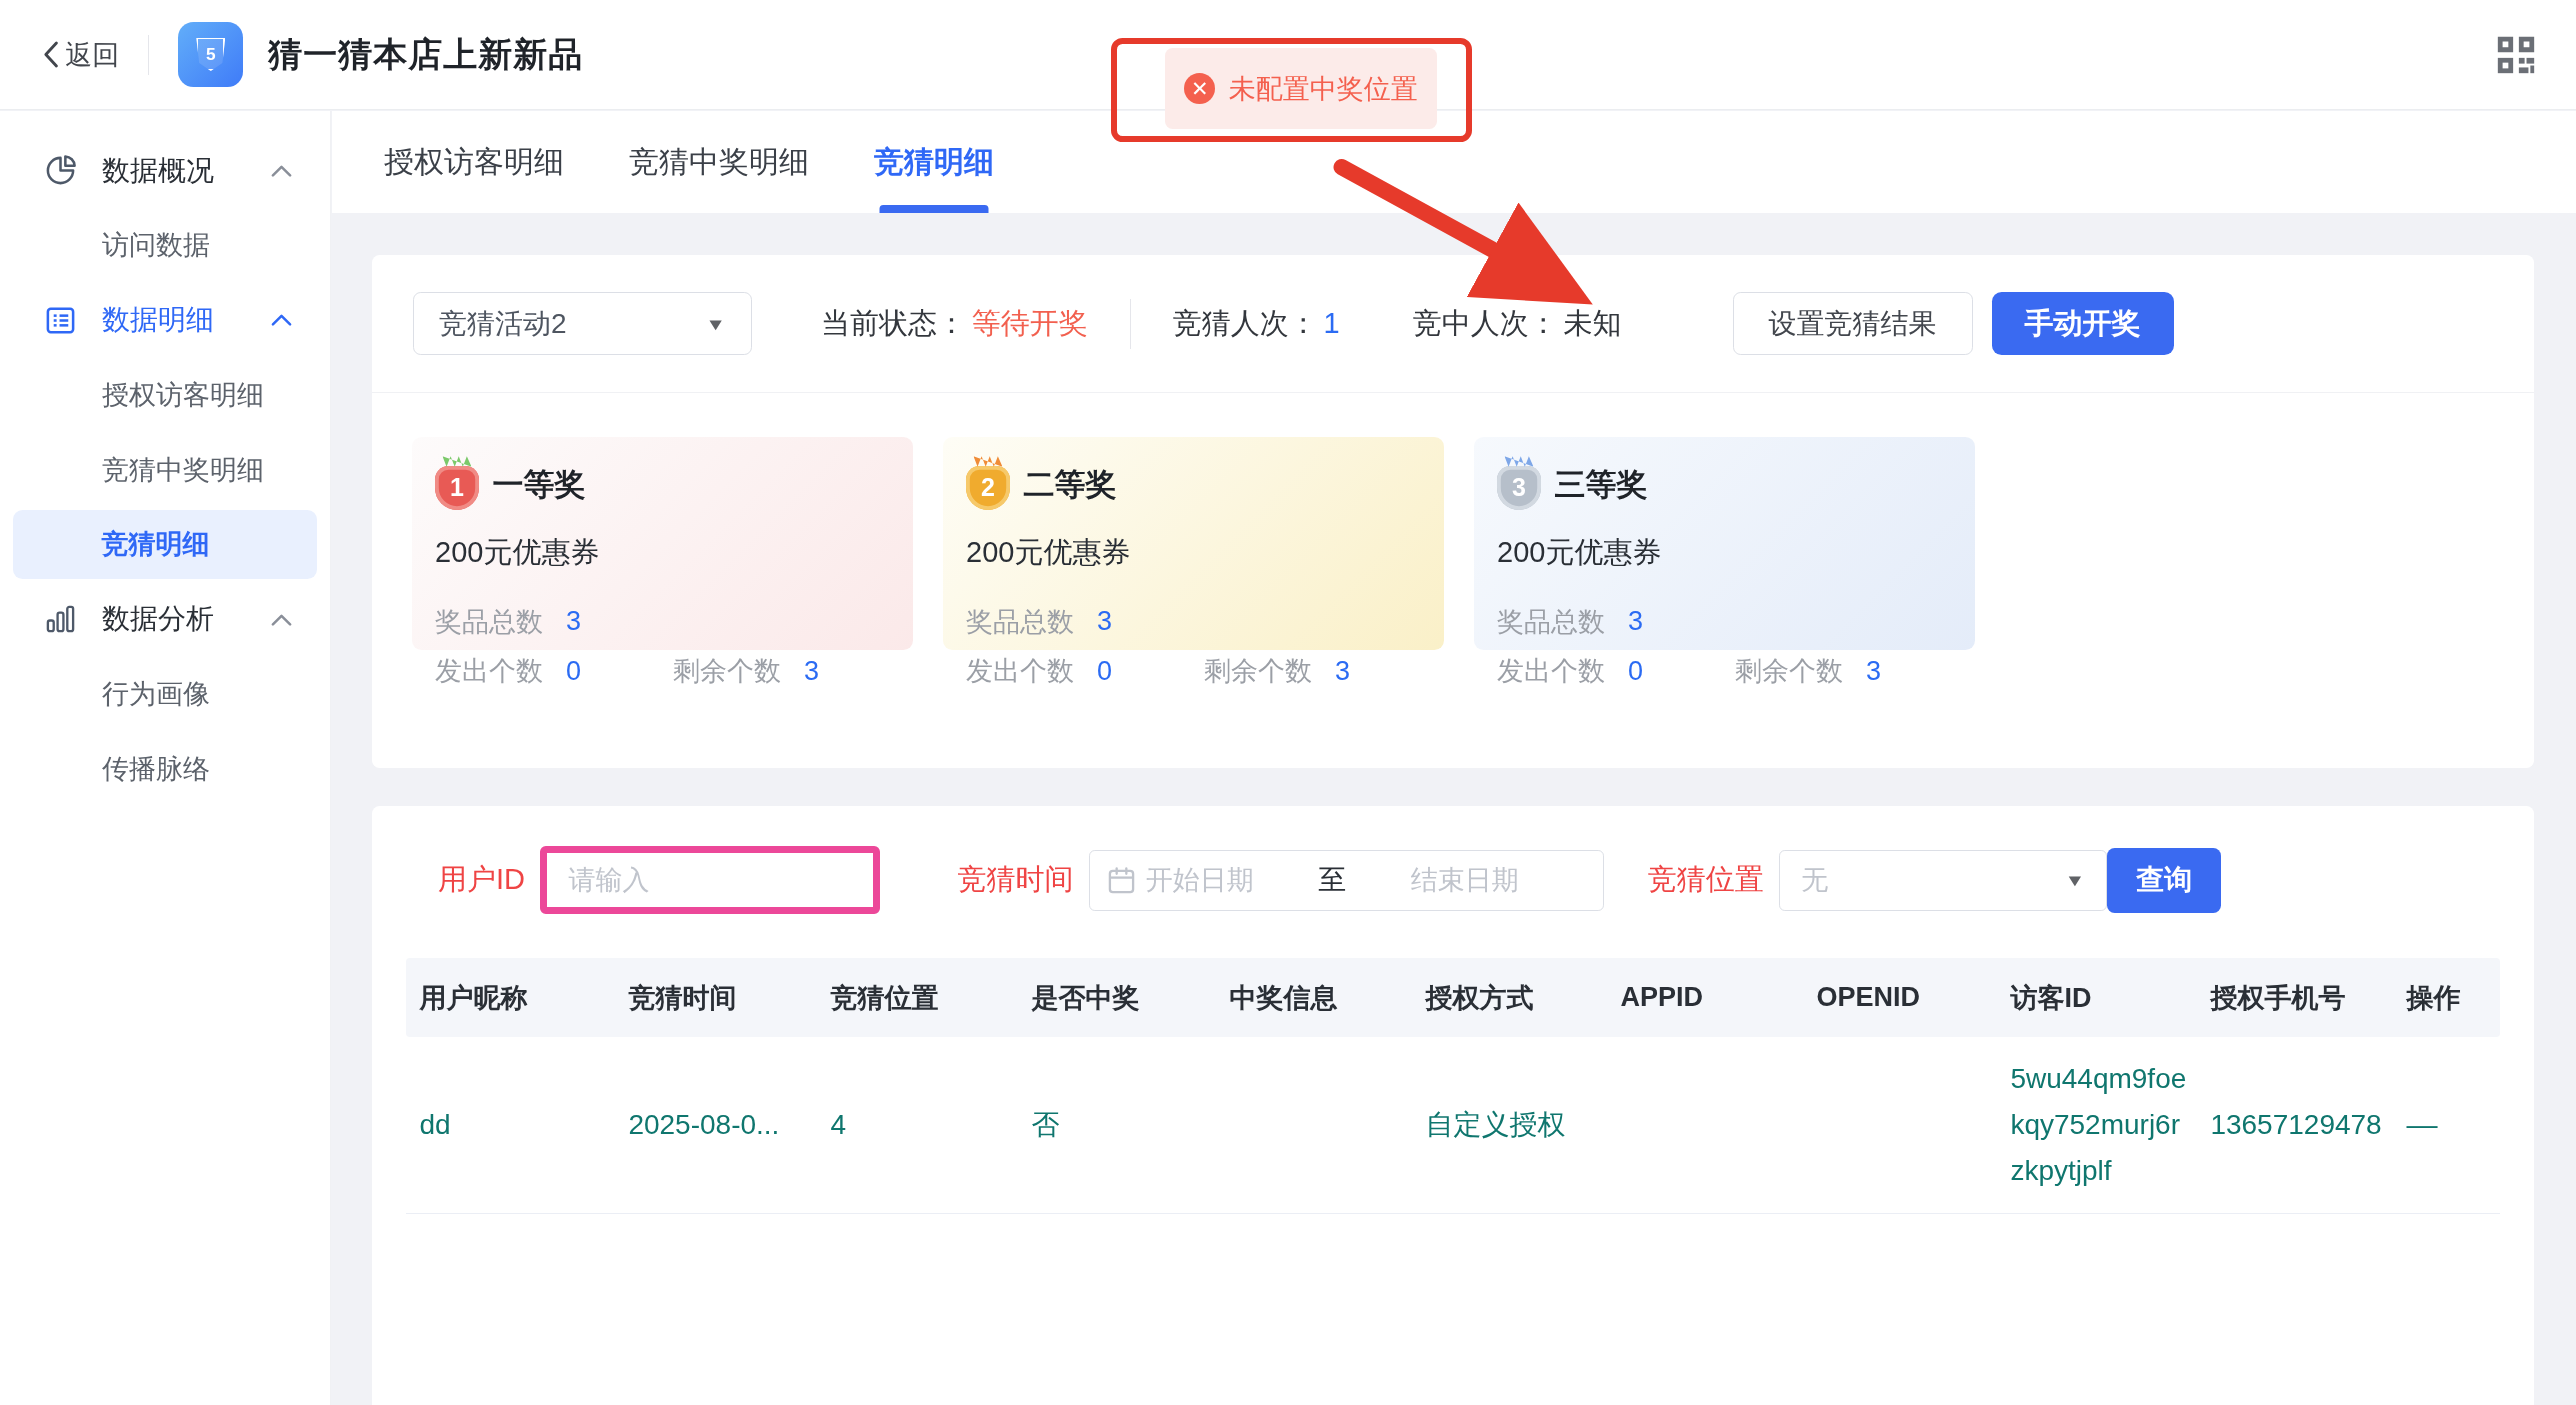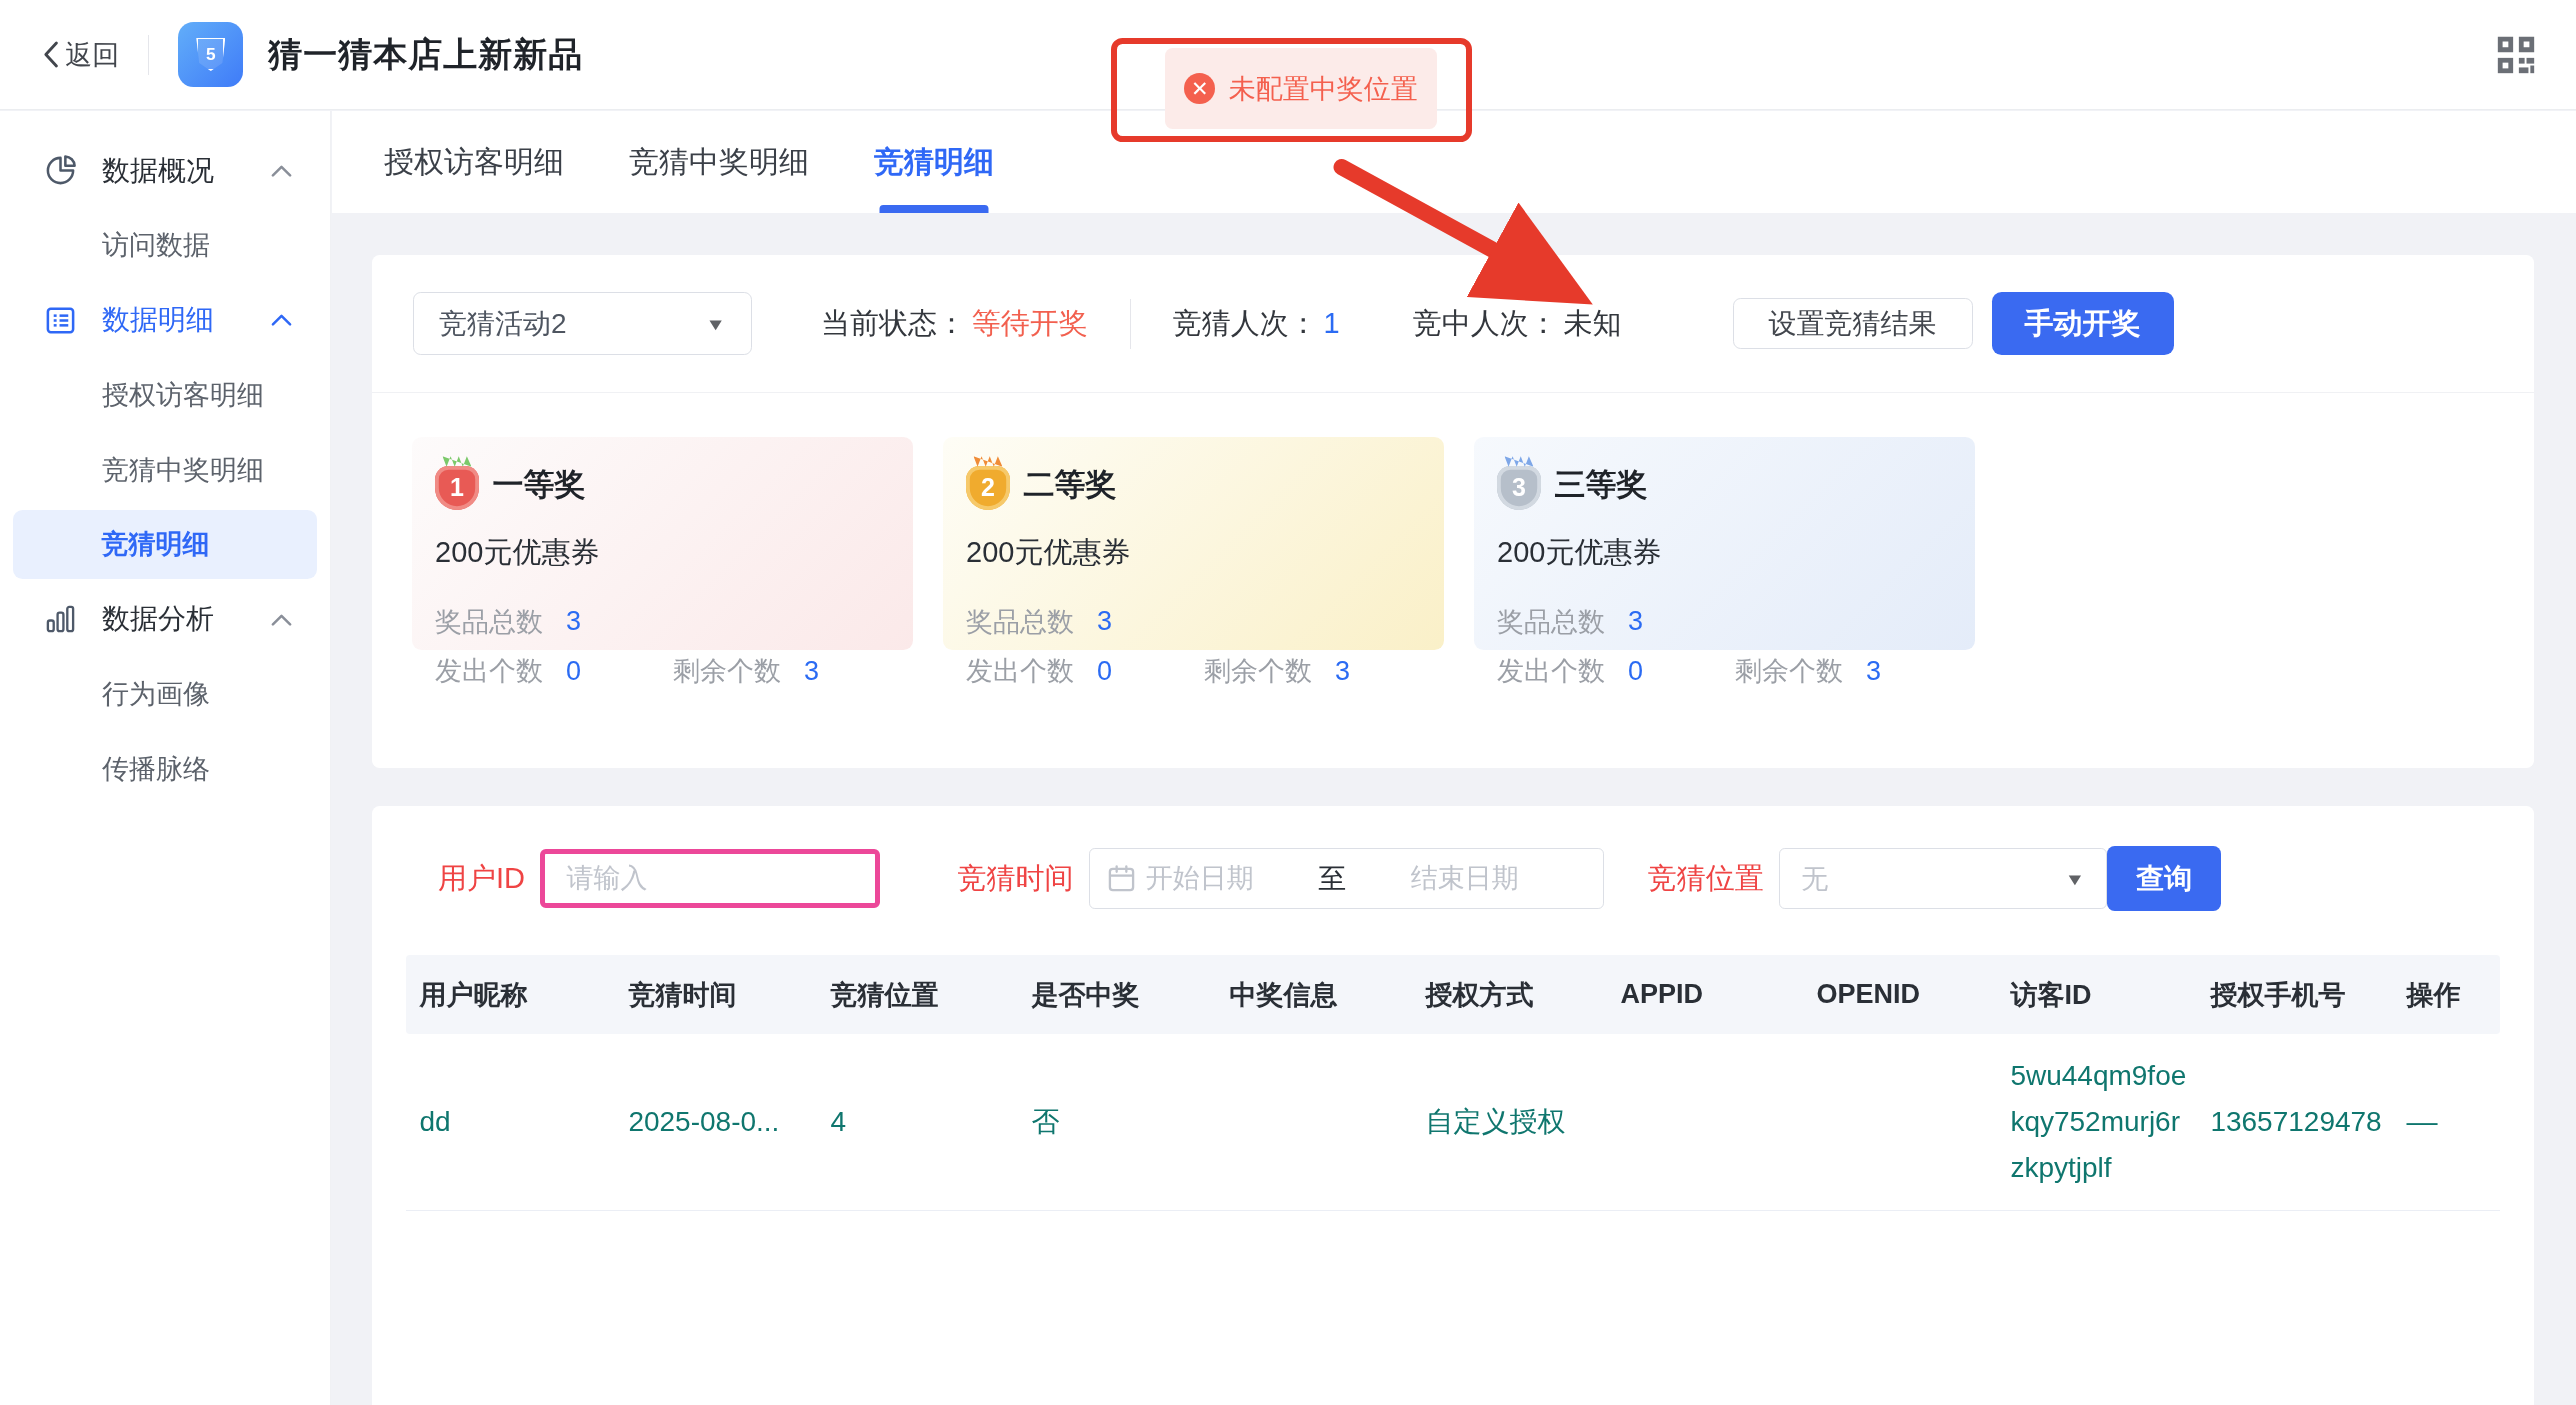--- a/index.html
+++ b/index.html
@@ -46,21 +46,21 @@
   .card-status { height:513px; }
   .status-row { height:137px; display:flex; align-items:center; padding:0 41px; }
   .activity-select { width:339px; height:63px; border:1px solid #dcdfe6; border-radius:7.7px; display:flex; align-items:center; padding:0 25px; cursor:pointer; }
   .activity-select .sel-text { font-size:28px; color:#4e5560; flex:1; }
   .caret { font-size:21px; color:#606266; transform:scaleY(.8); }
   .stat-label { font-size:29px; color:#33373d; }
   .stat-red { font-size:29px; color:#f2604f; margin-left:5.8px; }
   .stat-blue { font-size:29px; color:#2b6bf3; margin-left:5.8px; }
   .stat-dark { font-size:29px; color:#33373d; margin-left:5.8px; }
   .stat-vdiv { width:1px; height:50px; background:#e5e6eb; margin:0 42px; }
-  .btn-plain { height:51px; padding:14px 35px; background:#fff; border:1px solid #dcdfe6; border-radius:7.7px; font-size:28px; color:#42464d; display:flex; align-items:center; cursor:pointer; }
+  .btn-plain { height:63px; padding:14px 35px; background:#fff; border:1px solid #dcdfe6; border-radius:7.7px; font-size:28px; color:#42464d; display:flex; align-items:center; cursor:pointer; }
   .btn-primary { height:63px; padding:0 33px; background:#3a6af1; border:none; border-radius:9.6px; font-size:29px; font-weight:bold; color:#fff; display:flex; align-items:center; cursor:pointer; }
   .card-divider { border-top:1px solid #f0f1f4; }
   .prize-row { display:flex; gap:30px; padding:44px 40px; }
   .prize-card { width:501px; height:213px; border-radius:9.6px; padding:23px 23px 0; }
   .prize-card.p1 { background:linear-gradient(135deg,#fdfbfb 0%,#fbe9e9 100%); }
   .prize-card.p2 { background:linear-gradient(135deg,#fefdf6 0%,#faf0c8 100%); }
   .prize-card.p3 { background:linear-gradient(135deg,#f6f9fd 0%,#e4ecf9 100%); }
   .prize-head { display:flex; align-items:center; gap:13.4px; }
   .medal { width:44px; height:44px; border-radius:13.4px 13.4px 50% 50%; display:flex; align-items:center; justify-content:center; color:#fff; font-size:25px; font-weight:bold; position:relative; margin-top:5.8px; }
   .medal::before { content:""; position:absolute; top:-9.6px; left:50%; transform:translateX(-50%); width:29px; height:10.6px; clip-path:polygon(0 0,14% 100%,28% 0,42% 100%,56% 0,70% 100%,84% 0,100% 100%); }
@@ -75,21 +75,21 @@
   .prize-stats { margin-top:31px; font-size:27px; }
   .ps-row { display:flex; margin-top:13.4px; }
   .ps-pair { display:flex; align-items:center; gap:23px; }
   .ps-pair.second { margin-left:92px; }
   .ps-label { color:#9b9fa6; }
   .ps-value { color:#2b6bf3; }
 
   .card-table { margin-top:38px; border-radius:7.7px 7.7px 0 0; min-height:566px; height:calc(100% - 551px + 566px); padding:40px 34px 0; }
   .filter-row { display:flex; align-items:center; margin-left:32px; }
   .f-label { font-size:29px; color:#ef4444; }
-  .f-input { width:340px; height:59px; border:5px solid #ec4899; border-radius:5.8px; margin-left:15.4px; padding:0 21px; font-size:27px; color:#333; outline:none; }
+  .f-input { width:340px; height:68px; border:7px solid #ec4899; border-radius:5.8px; margin-left:15.4px; padding:0 21px; font-size:27px; color:#333; outline:none; }
   .f-input::placeholder, .d-input::placeholder { color:#c0c4cc; }
   .date-box { width:515px; height:61px; border:1px solid #dcdfe6; border-radius:5.8px; margin-left:15.4px; display:flex; align-items:center; padding:0 17.3px; gap:9.6px; }
   .cal-icon { width:29px; height:29px; color:#c0c4cc; flex:none; }
   .d-input { border:none; outline:none; width:163px; font-size:27px; color:#333; background:transparent; text-align:left; }
   .to-text { font-size:28px; color:#2a2f36; }
   .pos-select { width:328px; height:61px; border:1px solid #dcdfe6; border-radius:5.8px; margin-left:15.4px; display:flex; align-items:center; padding:0 21px; cursor:pointer; }
   .pos-select .sel-text { flex:1; font-size:27px; color:#c0c4cc; }
   .btn-query { width:114px; height:65px; background:#3a6af1; border:none; border-radius:7.7px; color:#fff; font-size:28px; font-weight:bold; cursor:pointer; }
   .ml80 { margin-left:77px; } .ml45 { margin-left:44px; }
 

